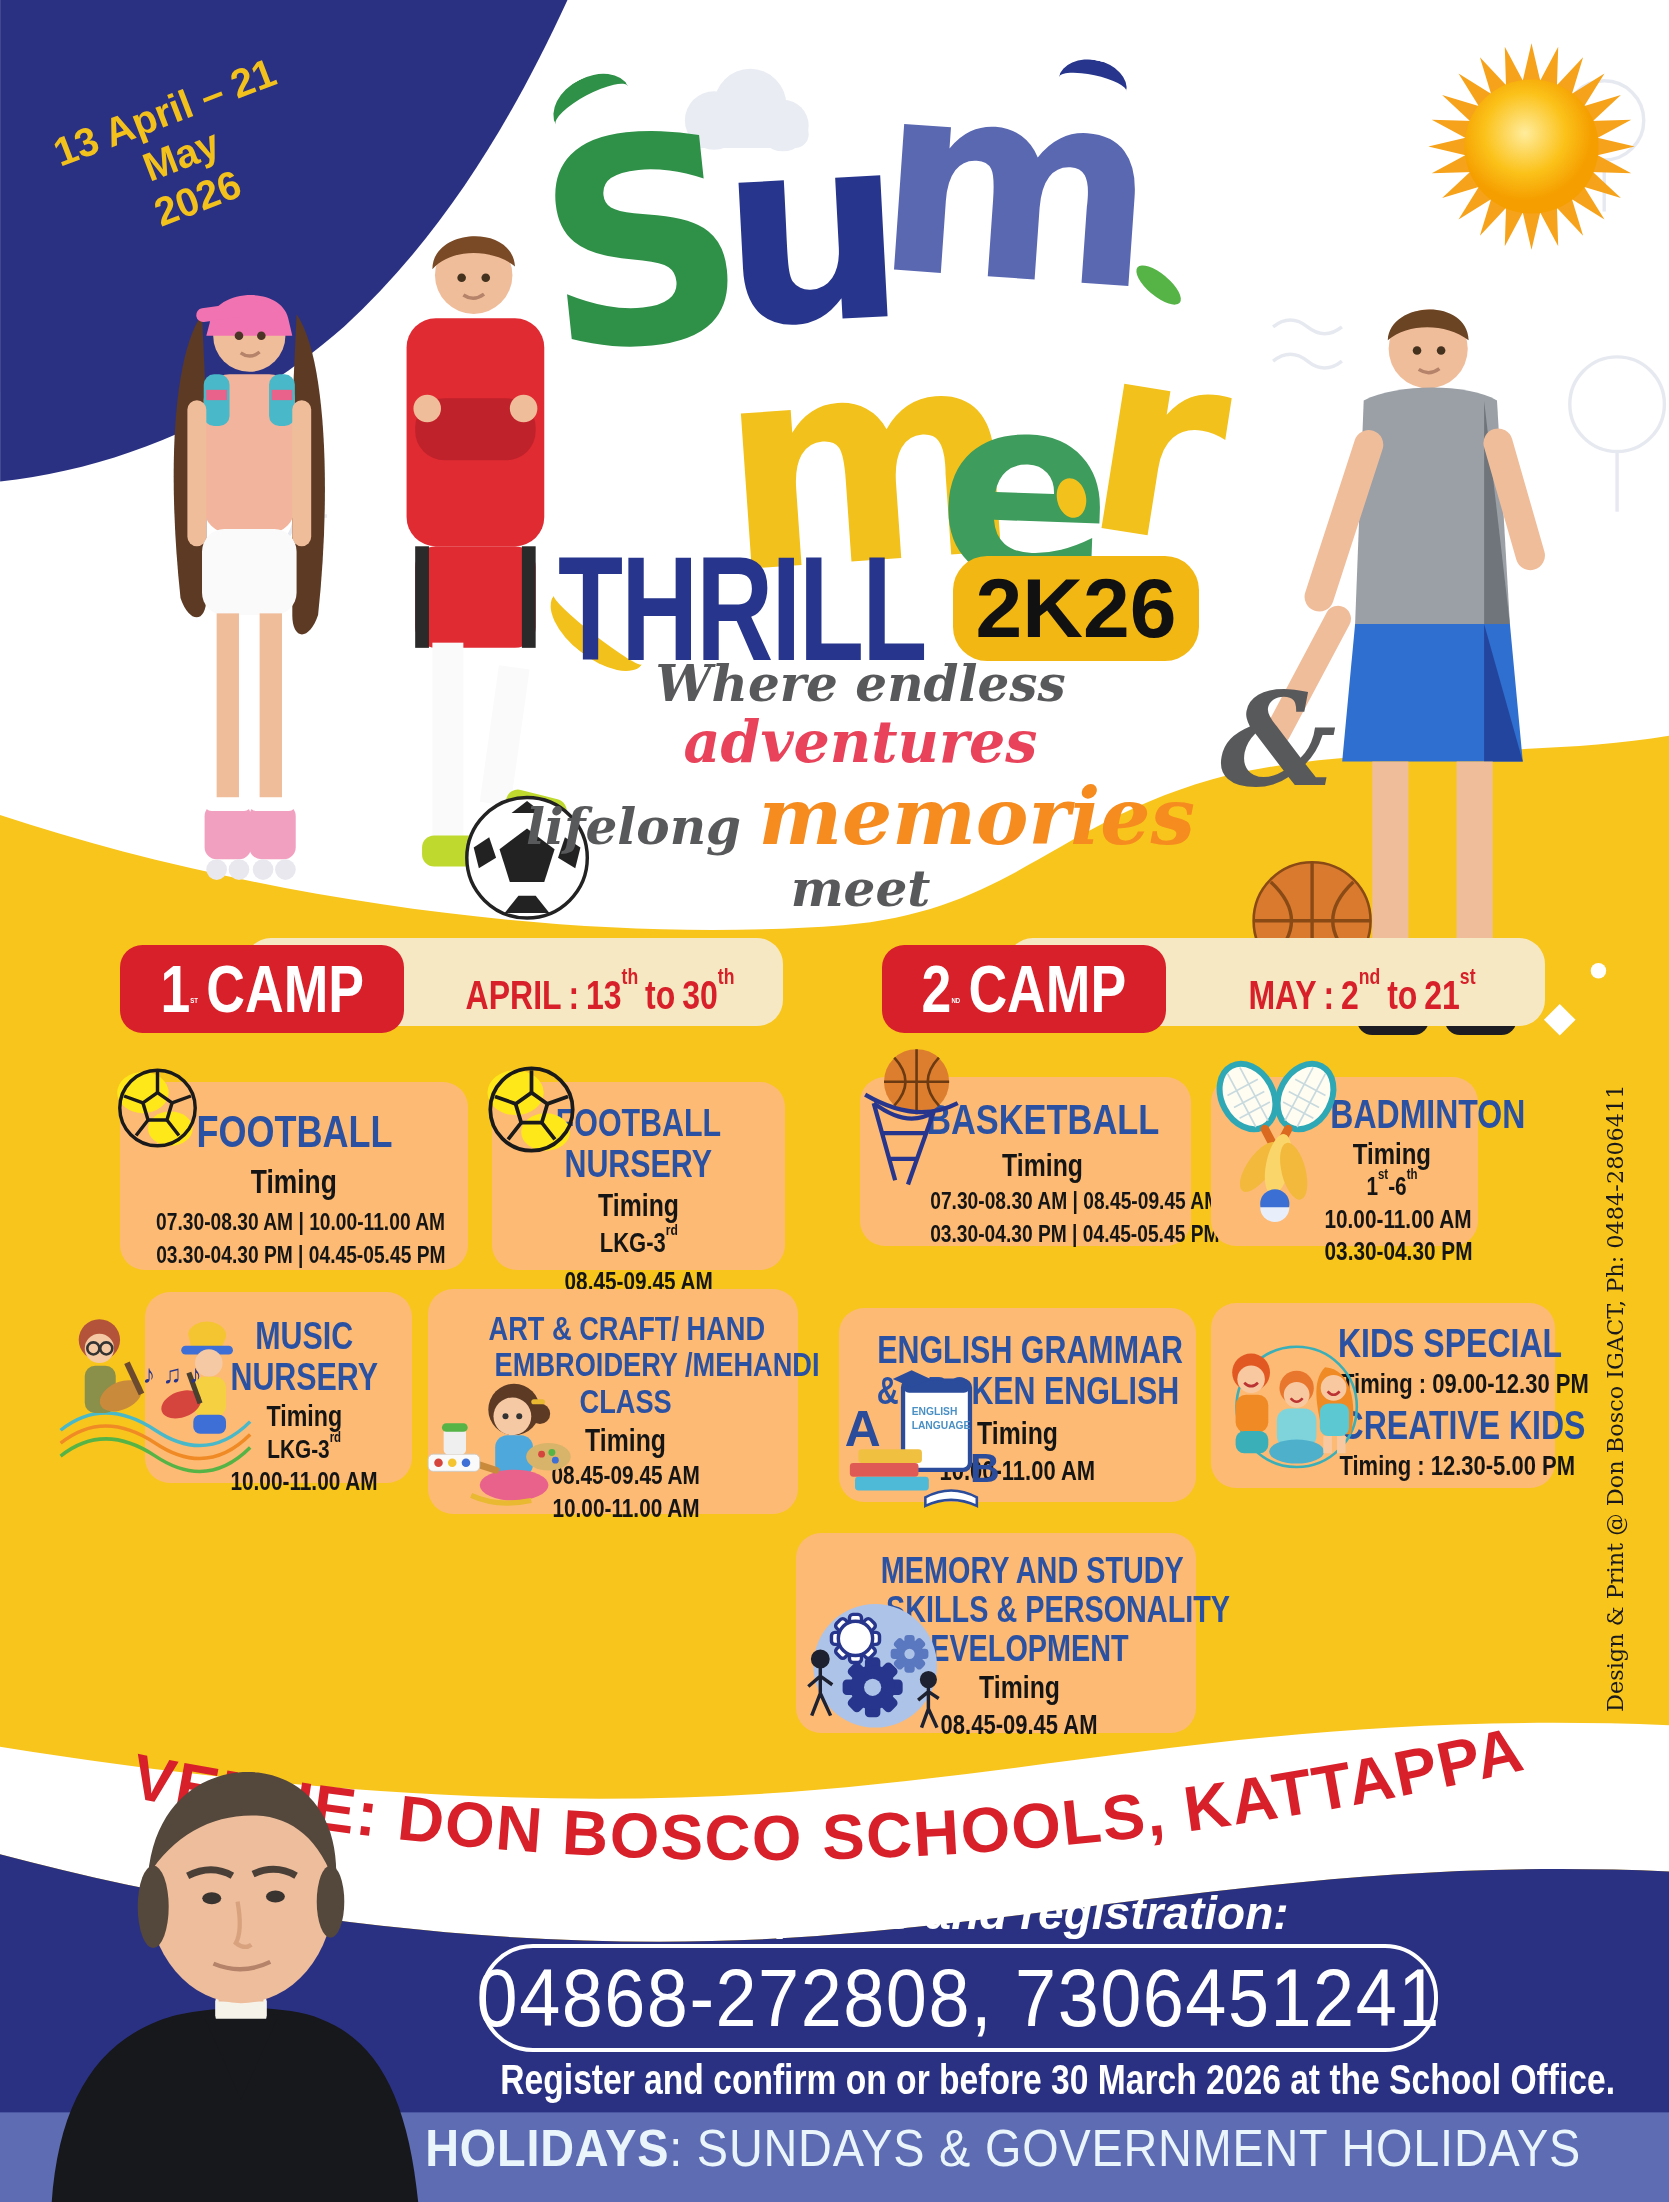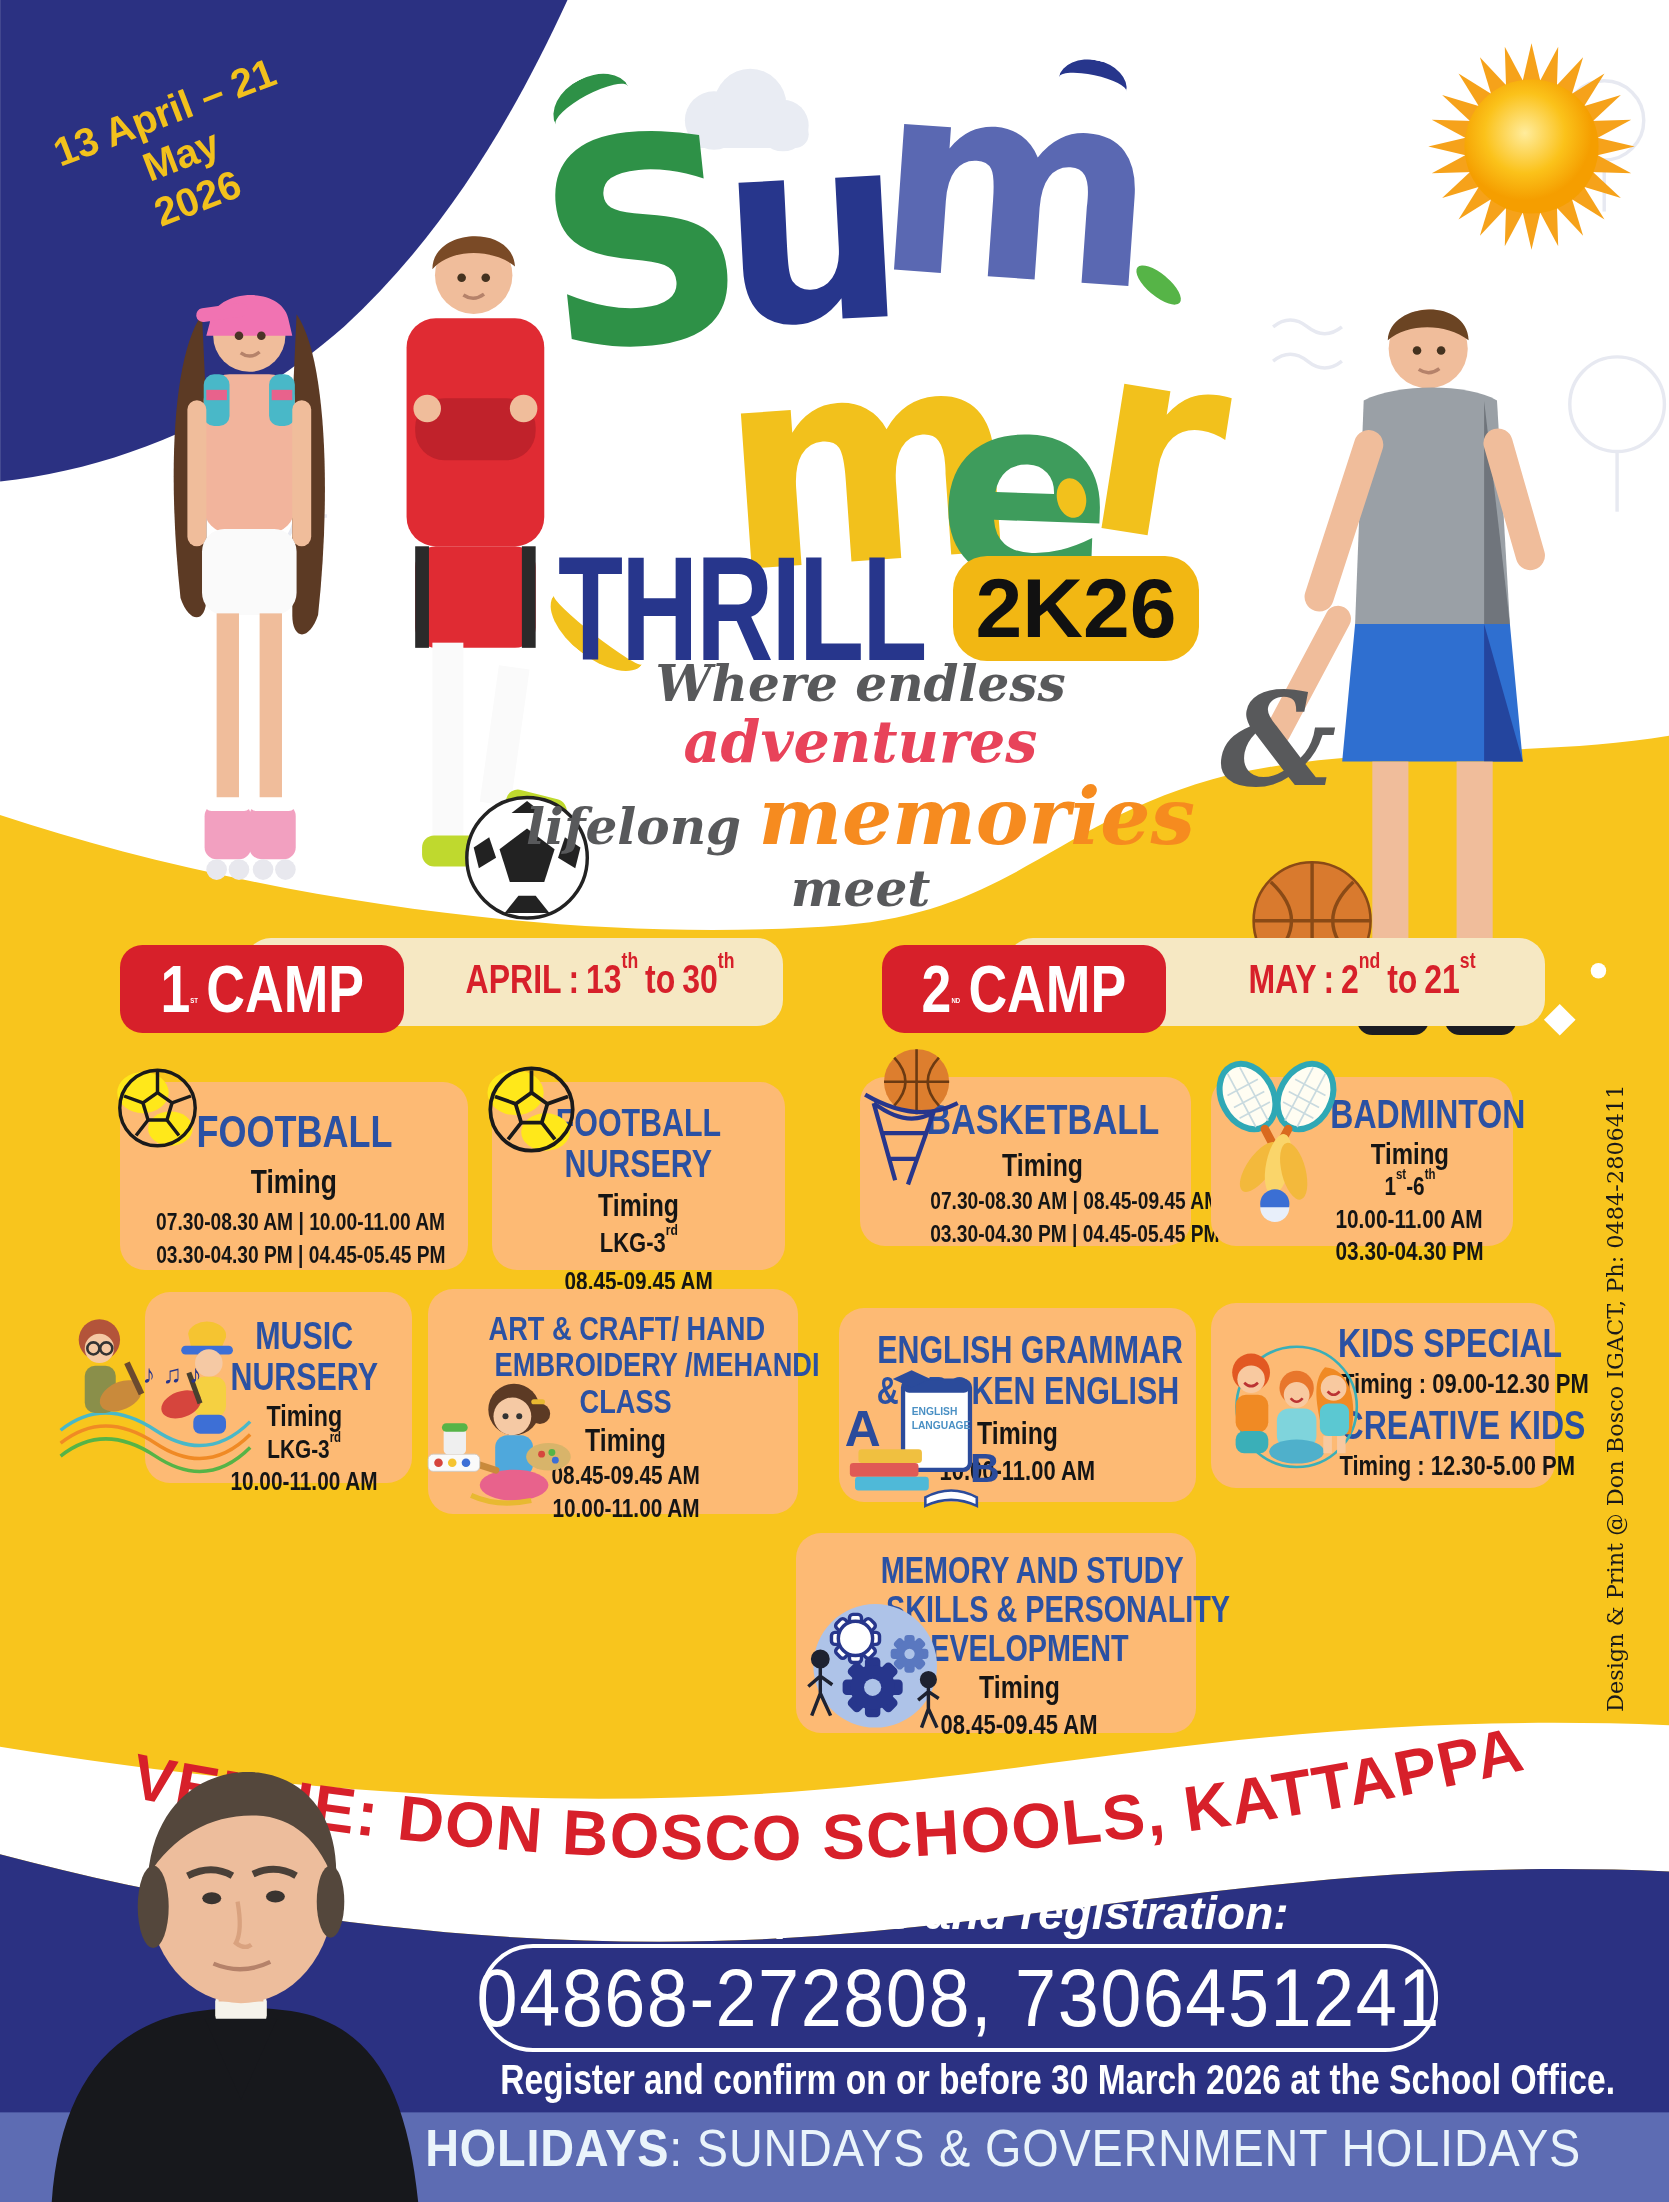--- a/index.html
+++ b/index.html
@@ -46,21 +46,21 @@
   .tg-amp{position:absolute;left:1220px;top:664px;font-size:129px;color:#58595B;z-index:3;
     font-family:"DejaVu Serif",serif;font-style:italic;font-weight:bold;}
 
   
   .hdr{position:absolute;width:662px;height:103px;z-index:4;}
   .hdr .cream{position:absolute;left:125px;top:6.9px;width:538px;height:88px;background:#F6E8C3;border-radius:26px;}
   .hdr .redpill{position:absolute;left:0;top:13.8px;width:284px;height:88px;background:#D7202A;border-radius:22.4px;
      display:flex;align-items:center;justify-content:center;color:#ffffff;font-weight:bold;}
   .hdr .redpill .n{font-size:67px;}
   .hdr .redpill .w{font-size:67px;margin-left:10.3px;}
-  .hdr .month{position:absolute;left:297px;top:4px;width:366px;height:88px;display:flex;align-items:center;
+  .hdr .month{position:absolute;left:297px;top:20px;width:366px;height:88px;display:flex;align-items:center;
      justify-content:center;color:#D7202A;font-weight:bold;font-size:40px;}
   .hdr .month .sep{margin:0 8.6px;}
   .hdr .month .to{margin:0 8.6px;}
 
   
   .card{position:absolute;background:#fdba74;border-radius:25px;text-align:center;box-sizing:border-box;z-index:4;color:#111;}
   .ct{color:#2B51A3;font-weight:bold;line-height:1.08;}
   .lbl{font-weight:bold;color:#151515;}
   .tline{font-weight:bold;color:#151515;line-height:1.4;}
   .icon{position:absolute;z-index:5;}
@@ -319,21 +319,21 @@
     <div class="tline" style="font-size:24px;"><span class="cond">07.30-08.30 AM | 08.45-09.45 AM</span></div>
     <div class="tline" style="font-size:24px;"><span class="cond">03.30-04.30 PM | 04.45-05.45 PM</span></div>
   </div>
   <svg class="icon" style="left:848px;top:1043px;" width="120" height="146" viewBox="0 0 140 170">
     <circle cx="80" cy="45" r="38" fill="#DD7E2E"></circle>
     <path d="M42,45 H118 M80,7 V83 M54,17 Q80,45 54,73 M106,17 Q80,45 106,73" stroke="#6B3A12" stroke-width="3" fill="none"></path>
     <path d="M20,60 Q80,95 128,70" stroke="#27368C" stroke-width="5" fill="none"></path>
     <path d="M30,70 L55,160 M100,80 L70,165 M30,70 Q70,100 100,80 M40,105 H92 M48,135 H80" stroke="#27368C" stroke-width="5" fill="none"></path>
   </svg>
 
-  <div class="card" style="left:1211px;top:1077px;width:302px;height:169px;padding-top:15.5px;padding-left:95px;">
+  <div class="card" style="left:1211px;top:1077px;width:267px;height:169px;padding-top:15.5px;padding-left:95px;">
     <div class="ct" style="font-size:40px;"><span class="cond">BADMINTON</span></div>
     <div class="lbl" style="font-size:30px;margin-top:1.7px;"><span class="cond">Timing</span></div>
     <div class="tline" style="font-size:26px;line-height:1.2;"><span class="cond"><span>1</span><sup class="sp">st</sup><span>-</span><span>6</span><sup class="sp">th</sup></span></div>
     <div class="tline" style="font-size:26px;line-height:1.25;"><span class="cond">10.00-11.00 AM</span></div>
     <div class="tline" style="font-size:26px;line-height:1.25;"><span class="cond">03.30-04.30 PM</span></div>
   </div>
   <svg class="icon" style="left:1199px;top:1051px;" width="155" height="189" viewBox="0 0 180 220">
     <g transform="rotate(-28 60 60)">
       <ellipse cx="60" cy="52" rx="30" ry="40" fill="#FFFDF2" stroke="#2FA8B5" stroke-width="7"></ellipse>
       <path d="M40,40 H80 M40,56 H80 M40,70 H80 M52,18 V88 M68,18 V88" stroke="#C9DADF" stroke-width="2"></path>

